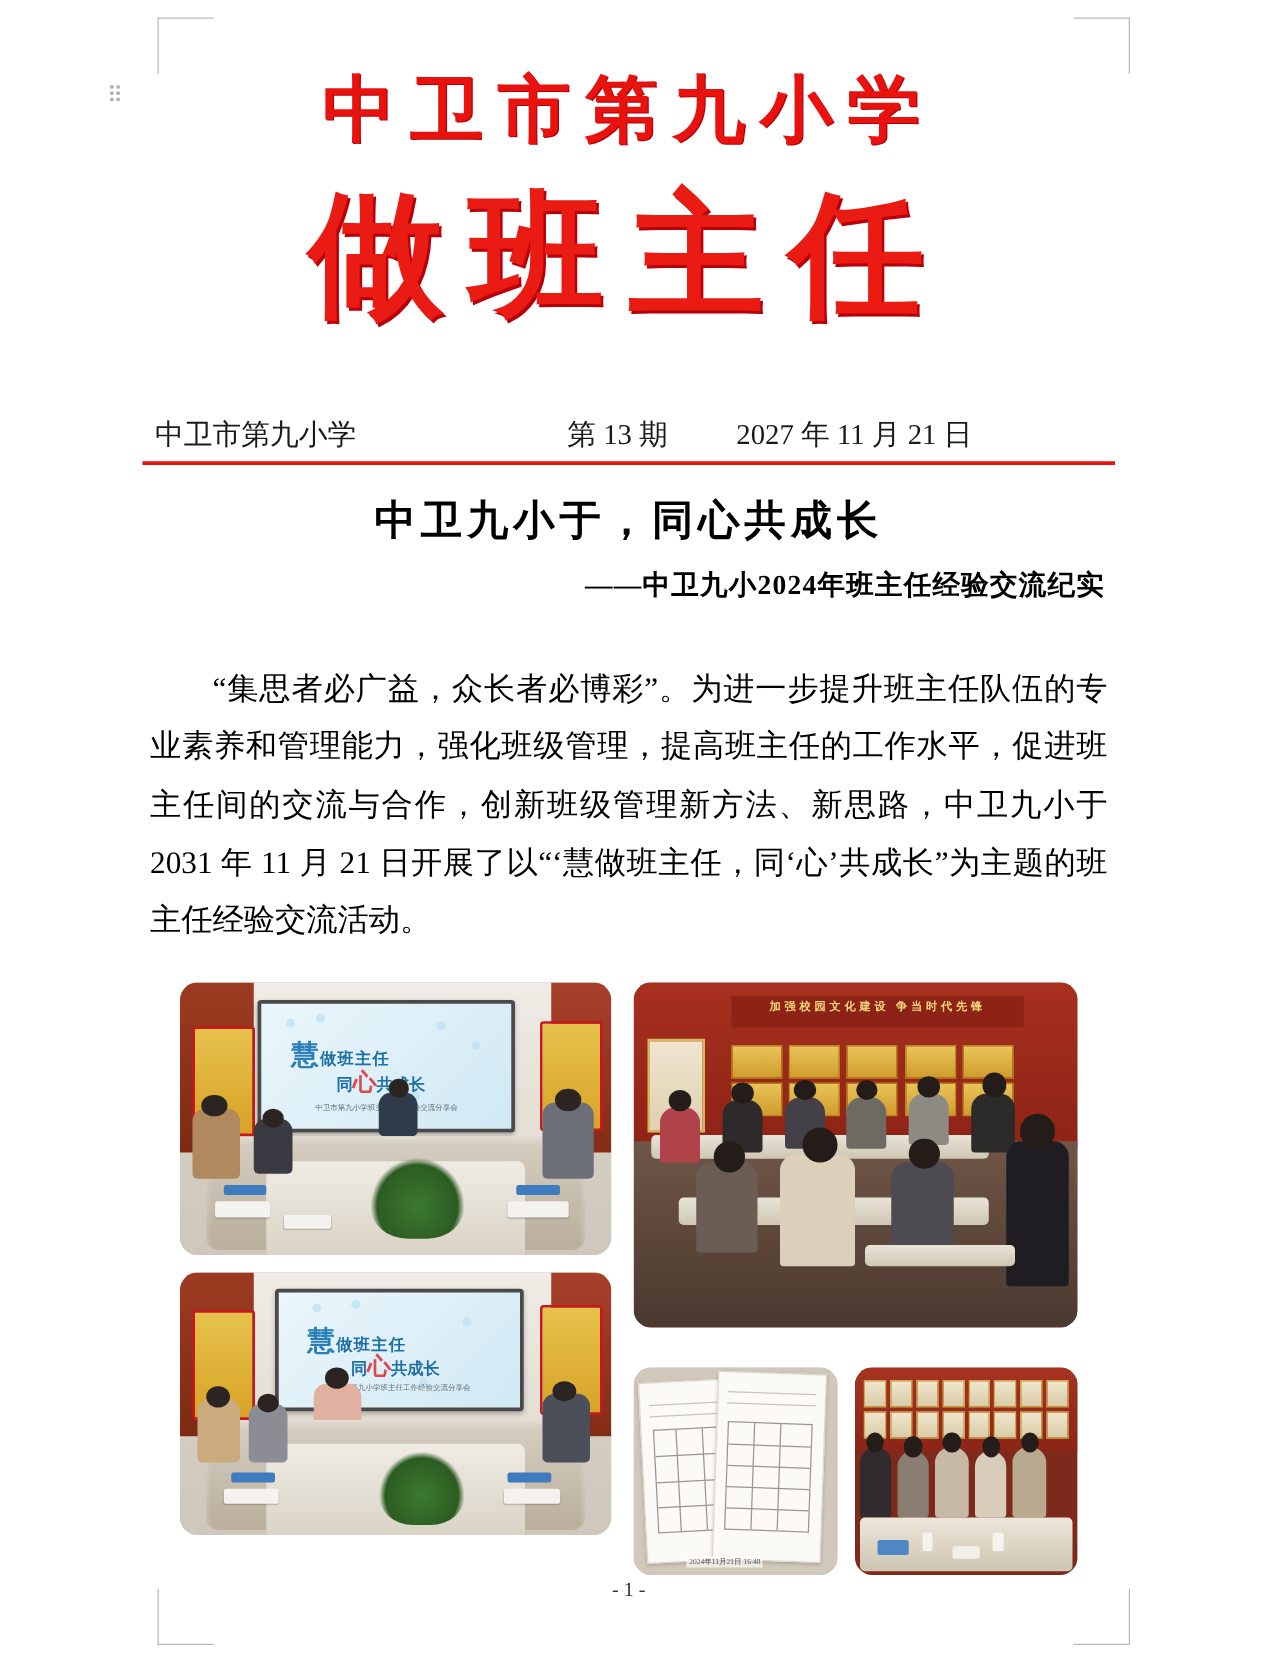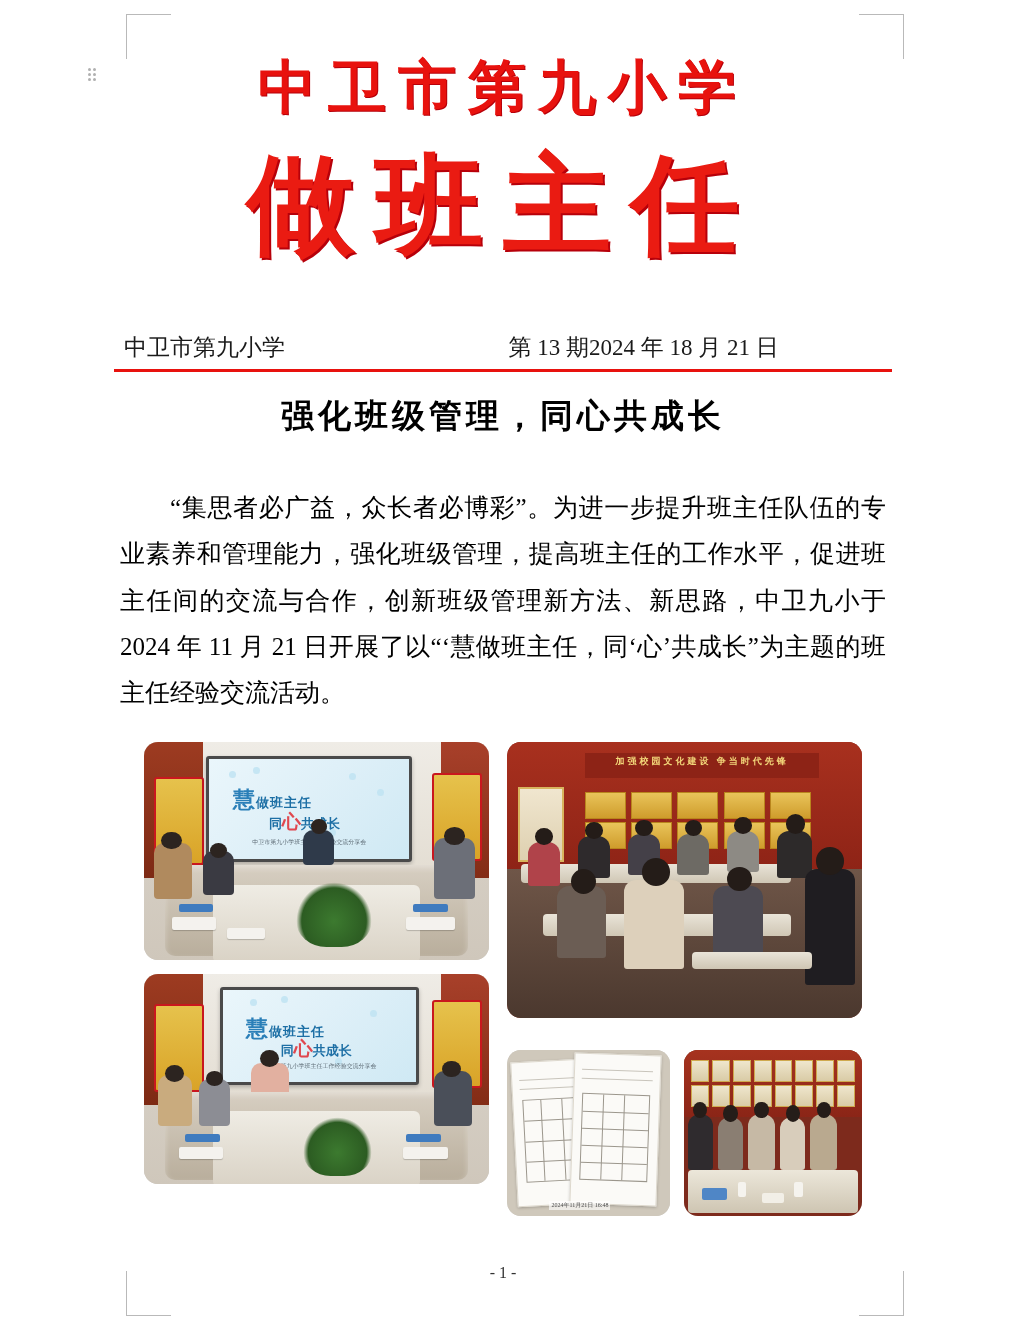--- a/index.html
+++ b/index.html
@@ -83,21 +83,21 @@
   .issue-row {
     margin-top: 66px;
     display: flex;
     align-items: baseline;
     font-family: "Liberation Serif", serif;
     font-size: 23px;
     color: #1a1a1a;
     padding: 0 10px 6px 10px;
   }
   .issue-row .unit { width: 275px; }
-  .issue-row .num { width: 190px; text-align: right; }
+  .issue-row .num { width: 190px; text-align: center; }
   .issue-row .date { flex: 1; text-align: left; }
 
   .red-rule {
     height: 3px;
     background: #e8120e;
     margin: 0 0 0 0;
   }
 
   .doc-title {
     text-align: center;
@@ -331,27 +331,28 @@
 </div>
 
 <div class="page">
 
   <div class="masthead-line1">中卫市第九小学</div>
   <div class="masthead-line2">做班主任</div>
 
   <div class="issue-row">
     <div class="unit">中卫市第九小学</div>
     <div class="num">第 13 期</div>
-    <div class="date">2024 年 18 月 21 日</div>
+    <div class="date">2027 年 11 月 21 日</div>
   </div>
   <div class="red-rule"></div>
 
-  <div class="doc-title">强化班级管理，同心共成长</div>
-
-  <div class="body-text"><span class="indent"></span><span>“集思者必广益，众长者必博彩”。为进一步提升班主任队伍的专业素养和管理能力，强化班级管理，提高班主任的工作水平，促进班主任间的交流与合作，创新班级管理新方法、新思路，中卫九小于 2024 年 11 月 21 日开展了以“‘慧做班主任，同‘心’共成长”为主题的班主任经验交流活动。</span></div>
+  <div class="doc-title">中卫九小于，同心共成长</div>
+  <div class="doc-subtitle">——中卫九小2024年班主任经验交流纪实</div>
+
+  <div class="body-text"><span class="indent"></span><span>“集思者必广益，众长者必博彩”。为进一步提升班主任队伍的专业素养和管理能力，强化班级管理，提高班主任的工作水平，促进班主任间的交流与合作，创新班级管理新方法、新思路，中卫九小于 2031 年 11 月 21 日开展了以“‘慧做班主任，同‘心’共成长”为主题的班主任经验交流活动。</span></div>
 
   <div class="collage">
 
     <div class="col-left">
 
       <div class="photo" style="height:218px">
         <div class="room">
           <div class="wall"></div>
           <div class="wall-panel-left"></div>
           <div class="wall-panel-right"></div>

